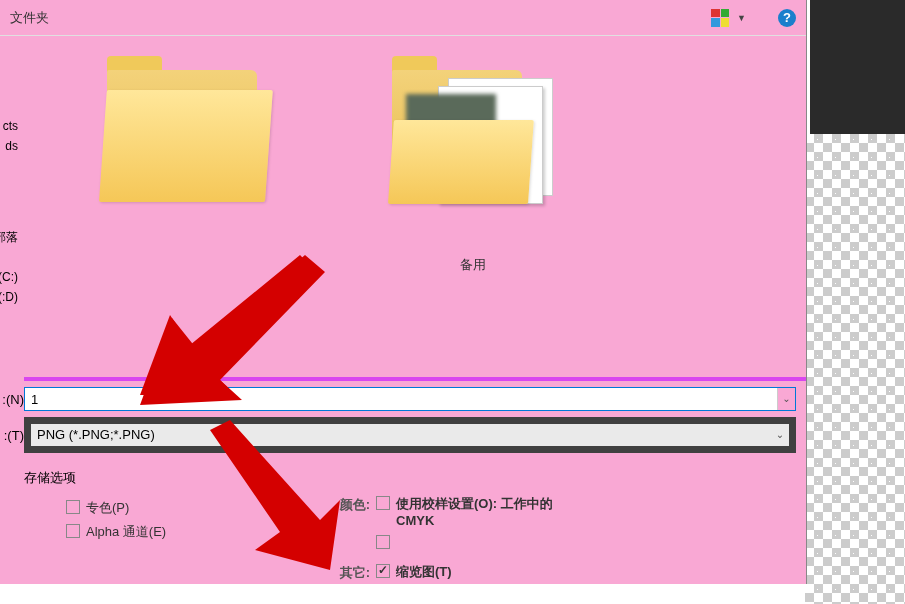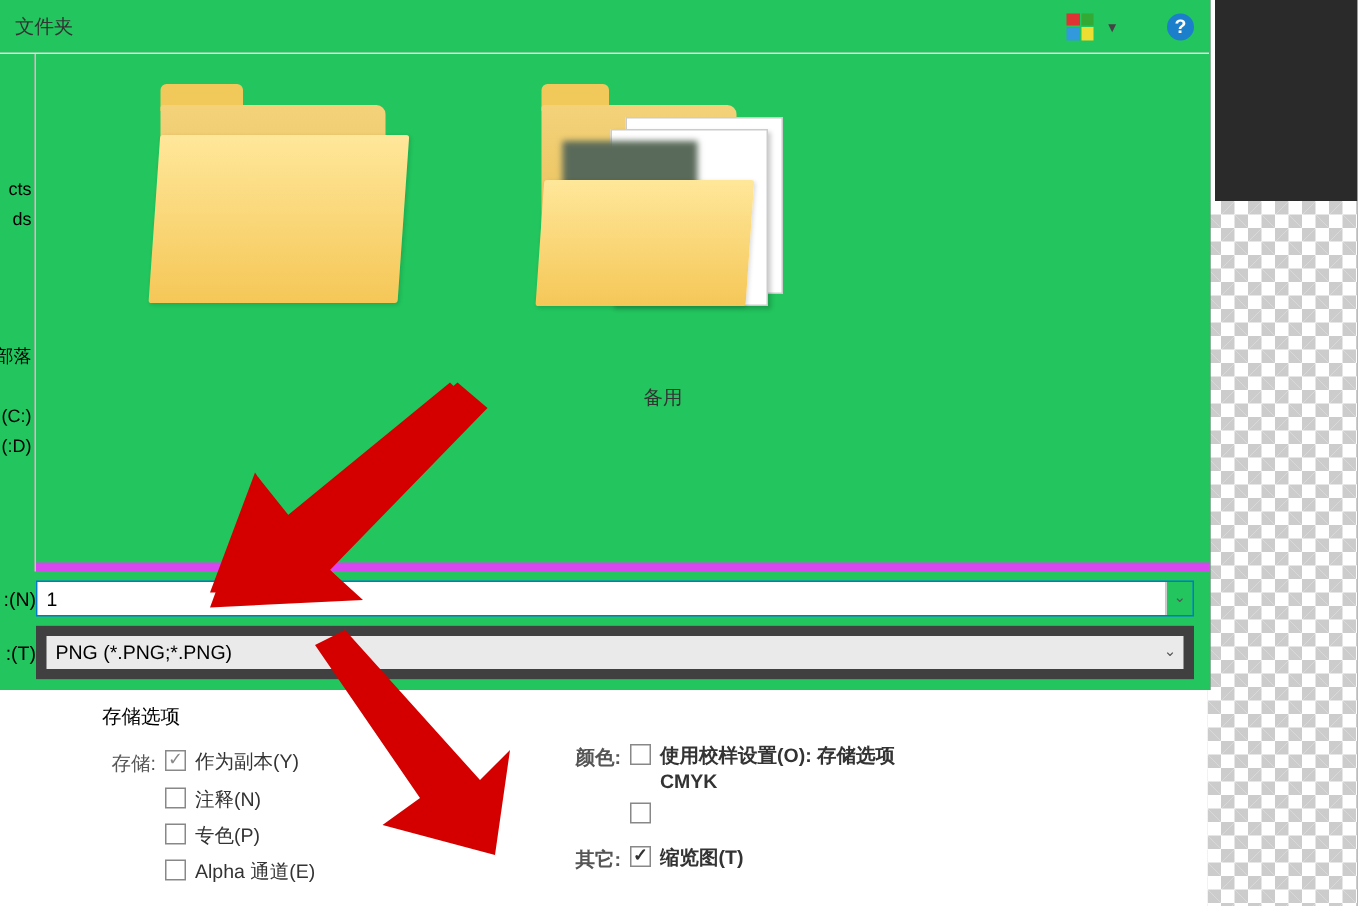--- a/index.html
+++ b/index.html
@@ -10,34 +10,34 @@
   background-image: 
     linear-gradient(45deg, #ccc 25%, transparent 25%),
     linear-gradient(-45deg, #ccc 25%, transparent 25%),
     linear-gradient(45deg, transparent 75%, #ccc 75%),
     linear-gradient(-45deg, transparent 75%, #ccc 75%);
   background-size: 18px 18px;
   background-position: 0 0, 0 9px, 9px -9px, -9px 0;
   background-color: #fff;
 }
 
-.dialog { position: absolute; left: 0; top: 0; width: 807px; height: 460px; background: #22c55e; border-right: 1px solid #888; }
+.dialog { position: absolute; left: 0; top: 0; width: 807px; height: 584px; background: #f9a8d4; border-right: 1px solid #888; }
 .toolbar { height: 36px; border-bottom: 1px solid #e0e0e0; display: flex; align-items: center; padding: 0 10px; gap: 8px; }
 .toolbar .label { color: #333; }
 .toolbar .spacer { flex: 1; }
 .toolbar .view-icon { width: 18px; height: 18px; display: grid; grid-template-columns: 1fr 1fr; grid-template-rows: 1fr 1fr; gap: 1px; }
 .toolbar .view-icon span:nth-child(1){background:#d33;} .toolbar .view-icon span:nth-child(2){background:#3a3;} .toolbar .view-icon span:nth-child(3){background:#39d;} .toolbar .view-icon span:nth-child(4){background:#ed3;}
 .toolbar .drop { font-size: 9px; color: #444; }
 .help-icon { width:18px; height:18px; border-radius:50%; background:#1b7fcc; color:#fff; text-align:center; line-height:18px; font-weight:bold; margin-left:24px; }
 
 .body-row { display:flex; height:345px; }
-.sidebar { width:24px; border-right:1px solid #f9a8d4; padding-top:80px; }
+.sidebar { width:24px; border-right:4px solid #f9a8d4; padding-top:80px; }
 .sidebar .item { padding:3px 2px; white-space:nowrap; direction:rtl; text-align:right; font-size:12px; }
 
-.folder-area { flex:1; border-bottom:6px solid #d946ef; position:relative; padding:20px 60px; display:flex; gap:58px; }
+.folder-area { flex:1; border-bottom:4px solid #d946ef; position:relative; padding:20px 60px; display:flex; gap:89px; }
 .folder-item { width:200px; text-align:center; }
 .folder-icon { width:170px; height:150px; margin:0 auto 50px; position:relative; }
 .tab { position:absolute; left:8px; top:0; width:55px; height:18px; background:#f0c95a; border-radius:4px 4px 0 0; }
 .back { position:absolute; left:8px; top:14px; width:150px; height:130px; background:linear-gradient(#f3d27a,#e8bb4e); border-radius:2px 6px 2px 2px; }
 .front { position:absolute; left:0; top:34px; width:166px; height:112px; background:linear-gradient(#ffe79a,#f5c757); border-radius:2px; transform:skewX(-4deg); transform-origin:bottom left; box-shadow:1px 1px 3px rgba(0,0,0,0.15); }
 
 .folder-b .tab{left:4px;width:45px;}
 .folder-b .back{left:4px;width:130px;height:120px;}
 .folder-b .thumb{position:absolute;left:50px;top:30px;width:105px;height:118px;background:#fff;border:1px solid #ccc;box-shadow:2px 2px 3px rgba(0,0,0,0.2);}
 .folder-b .thumb2{position:absolute;left:60px;top:22px;width:105px;height:118px;background:#fff;border:1px solid #ccc;}
@@ -58,21 +58,21 @@
 
 .options { display:flex; padding:10px 10px 0 24px; gap:0; }
 .opt-col { display:flex; flex-direction:column; gap:6px; }
 .opt-title { font-size:13px; margin-bottom:6px; }
 .opt-row { display:flex; align-items:flex-start; gap:6px; }
 .opt-label { width:36px; text-align:right; color:#555; padding-top:1px; }
 .chk-box { width:14px; height:14px; border:1px solid #888; display:inline-block; position:relative; flex-shrink:0; margin-top:1px; }
 .chk-box.checked::after { content:"✓"; position:absolute; left:1px; top:-2px; font-size:12px; color:#888; }
 .chk-box.checked-dark::after { content:"✓"; position:absolute; left:1px; top:-2px; font-size:12px; color:#333; }
 .opt-text { color:#333; }
-.col-left { width:310px;margin-left:44px; }
+.col-left { width:310px; }
 .col-right { flex:1;font-weight:bold; }
 
 
 .arrow1 { position:absolute; left:130px; top:250px; pointer-events:none; z-index:5; }
 .arrow2 { position:absolute; left:200px; top:420px; pointer-events:none; z-index:5; }
 
 
 .caret { position:absolute; left:156px; top:387px; font-size:16px; color:#333; pointer-events:none; z-index:4; font-family:serif; }
 </style>
 </head>
@@ -143,47 +143,37 @@
         <span class="txt">PNG (*.PNG;*.PNG)</span>
         <span class="dd">⌄</span>
       </div>
     </div>
   </div>
 
   <div class="options">
     <div class="opt-col col-left">
       <div class="opt-title">存储选项</div>
       <div class="opt-row">
-        <span class="opt-label">存储:</span>
-        <span class="chk-box checked"></span>
-        <span class="opt-text">作为副本(Y)</span>
-      </div>
-      <div class="opt-row">
-        <span class="opt-label"></span>
-        <span class="chk-box"></span>
-        <span class="opt-text">注释(N)</span>
-      </div>
-      <div class="opt-row">
         <span class="opt-label"></span>
         <span class="chk-box"></span>
         <span class="opt-text">专色(P)</span>
       </div>
       <div class="opt-row">
         <span class="opt-label"></span>
         <span class="chk-box"></span>
         <span class="opt-text">Alpha 通道(E)</span>
       </div>
     </div>
 
     <div class="opt-col col-right">
       <div style="height:20px"></div>
       <div class="opt-row">
         <span class="opt-label">颜色:</span>
         <span class="chk-box"></span>
-        <span class="opt-text" style="max-width:190px">使用校样设置(O): 存储选项 CMYK</span>
+        <span class="opt-text" style="max-width:190px">使用校样设置(O): 工作中的 CMYK</span>
       </div>
       <div class="opt-row">
         <span class="opt-label"></span>
         <span class="chk-box"></span>
       </div>
       <div class="opt-row" style="margin-top:8px">
         <span class="opt-label">其它:</span>
         <span class="chk-box checked-dark"></span>
         <span class="opt-text">缩览图(T)</span>
       </div>

